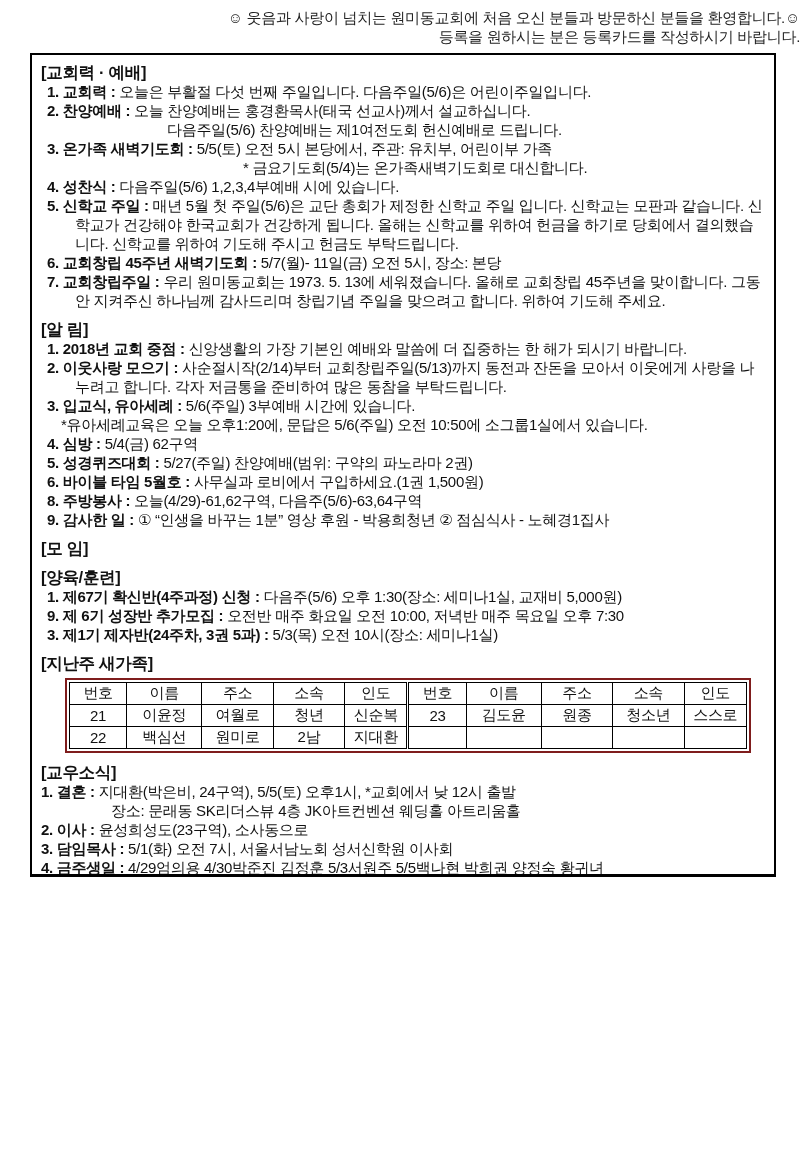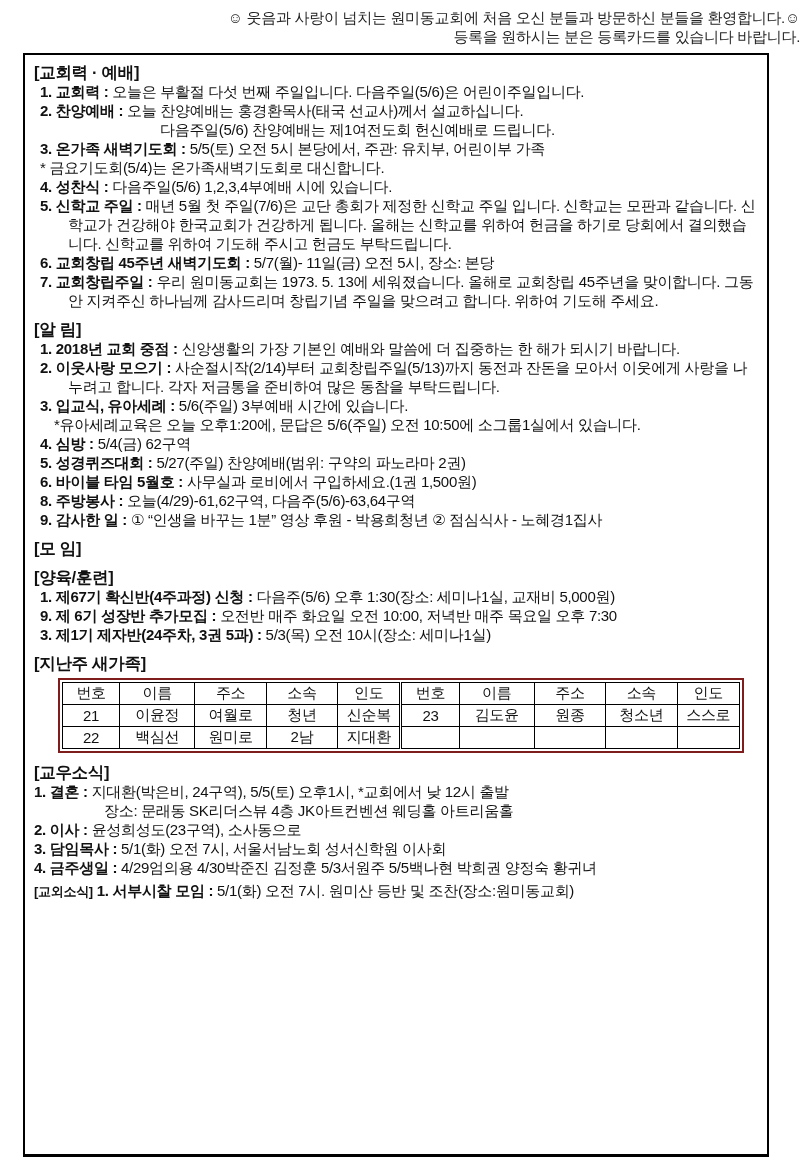--- a/index.html
+++ b/index.html
@@ -5,21 +5,21 @@
   html,body{margin:0;padding:0;}
   body{
     width:800px;height:1175px;background:#ffffff;color:#111;
     font-family:"Liberation Sans","DejaVu Sans",sans-serif;
     letter-spacing:-0.3px;overflow:hidden;
   }
   .greeting{
     text-align:right;padding-top:8px;font-size:15px;line-height:19px;color:#222;
   }
   .main-box{
-    position:absolute;left:23px;top:53px;width:746px;height:1104px;
+    position:absolute;left:30px;top:53px;width:746px;height:824px;
     border:2px solid #000;border-bottom-width:3px;box-sizing:border-box;
     padding:7px 9px;overflow:hidden;
   }
   .sec{margin-top:9px;}
   .sec:first-child{margin-top:0;}
   .sec-title{font-weight:bold;font-size:16.5px;line-height:20px;}
   .items{margin-left:6px;}
   .items0{margin-left:0;}
   .item{font-size:15px;line-height:19px;}
   .item b{font-size:15px;margin-top:12px;}
@@ -38,37 +38,37 @@
   td.split{border-left:3px double #000;}
   .inline-title{font-weight:bold;font-size:13px;}
 </style>
 </head>
 <body>
 
 <div class="page">
 
   <div class="greeting">
     <div>☺ 웃음과 사랑이 넘치는 원미동교회에 처음 오신 분들과 방문하신 분들을 환영합니다.☺</div>
-    <div>등록을 원하시는 분은 등록카드를 있습니다 바랍니다.</div>
+    <div>등록을 원하시는 분은 등록카드를 작성하시기 바랍니다.</div>
   </div>
 
   <div class="main-box">
 
     <div class="sec">
       <div class="sec-title">[교회력 · 예배]</div>
       <div class="items">
         <div class="item hang28"><b>1. 교회력 :</b> <span>오늘은 부활절 다섯 번째 주일입니다. 다음주일(5/6)은 어린이주일입니다.</span></div>
         <div class="item"><b>2. 찬양예배 :</b> <span>오늘 찬양예배는 홍경환목사(태국 선교사)께서 설교하십니다.</span>
           <div class="cont" style="margin-left:120px">다음주일(5/6) 찬양예배는 제1여전도회 헌신예배로 드립니다.</div>
         </div>
         <div class="item"><b>3. 온가족 새벽기도회 :</b> <span>5/5(토) 오전 5시 본당에서, 주관: 유치부, 어린이부 가족</span>
-          <div class="cont" style="">* 금요기도회(5/4)는 온가족새벽기도회로 대신합니다.</div>
+          <div class="cont" style="margin-left:196px">* 금요기도회(5/4)는 온가족새벽기도회로 대신합니다.</div>
         </div>
         <div class="item"><b>4. 성찬식 :</b> <span>다음주일(5/6) 1,2,3,4부예배 시에 있습니다.</span></div>
-        <div class="item hang28"><b>5. 신학교 주일 :</b> <span>매년 5월 첫 주일(7/6)은 교단 총회가 제정한 신학교 주일 입니다.  신학교는 모판과 같습니다. 신학교가 건강해야 한국교회가 건강하게 됩니다. 올해는 신학교를 위하여 헌금을 하기로 당회에서 결의했습니다. 신학교를 위하여 기도해 주시고 헌금도 부탁드립니다.</span></div>
+        <div class="item hang28"><b>5. 신학교 주일 :</b> <span>매년 5월 첫 주일(5/6)은 교단 총회가 제정한 신학교 주일 입니다.  신학교는 모판과 같습니다. 신학교가 건강해야 한국교회가 건강하게 됩니다. 올해는 신학교를 위하여 헌금을 하기로 당회에서 결의했습니다. 신학교를 위하여 기도해 주시고 헌금도 부탁드립니다.</span></div>
         <div class="item hang28"><b>6. 교회창립 45주년 새벽기도회 :</b> <span>5/7(월)- 11일(금) 오전 5시, 장소: 본당</span></div>
         <div class="item hang28"><b>7. 교회창립주일 :</b> <span>우리 원미동교회는 1973. 5. 13에 세워졌습니다. 올해로 교회창립 45주년을 맞이합니다.  그동안 지켜주신 하나님께 감사드리며 창립기념 주일을 맞으려고 합니다. 위하여 기도해 주세요.</span></div>
       </div>
     </div>
 
     <div class="sec">
       <div class="sec-title">[알 림]</div>
       <div class="items">
         <div class="item hang178"><b>1. 2018년 교회 중점 :</b> <span>신앙생활의 가장 기본인 예배와 말씀에 더 집중하는 한 해가 되시기 바랍니다.</span></div>
         <div class="item hang28"><b>2.  이웃사랑 모으기 :</b> <span>사순절시작(2/14)부터 교회창립주일(5/13)까지 동전과 잔돈을 모아서 이웃에게 사랑을 나누려고 합니다. 각자 저금통을 준비하여 많은 동참을 부탁드립니다.</span></div>

